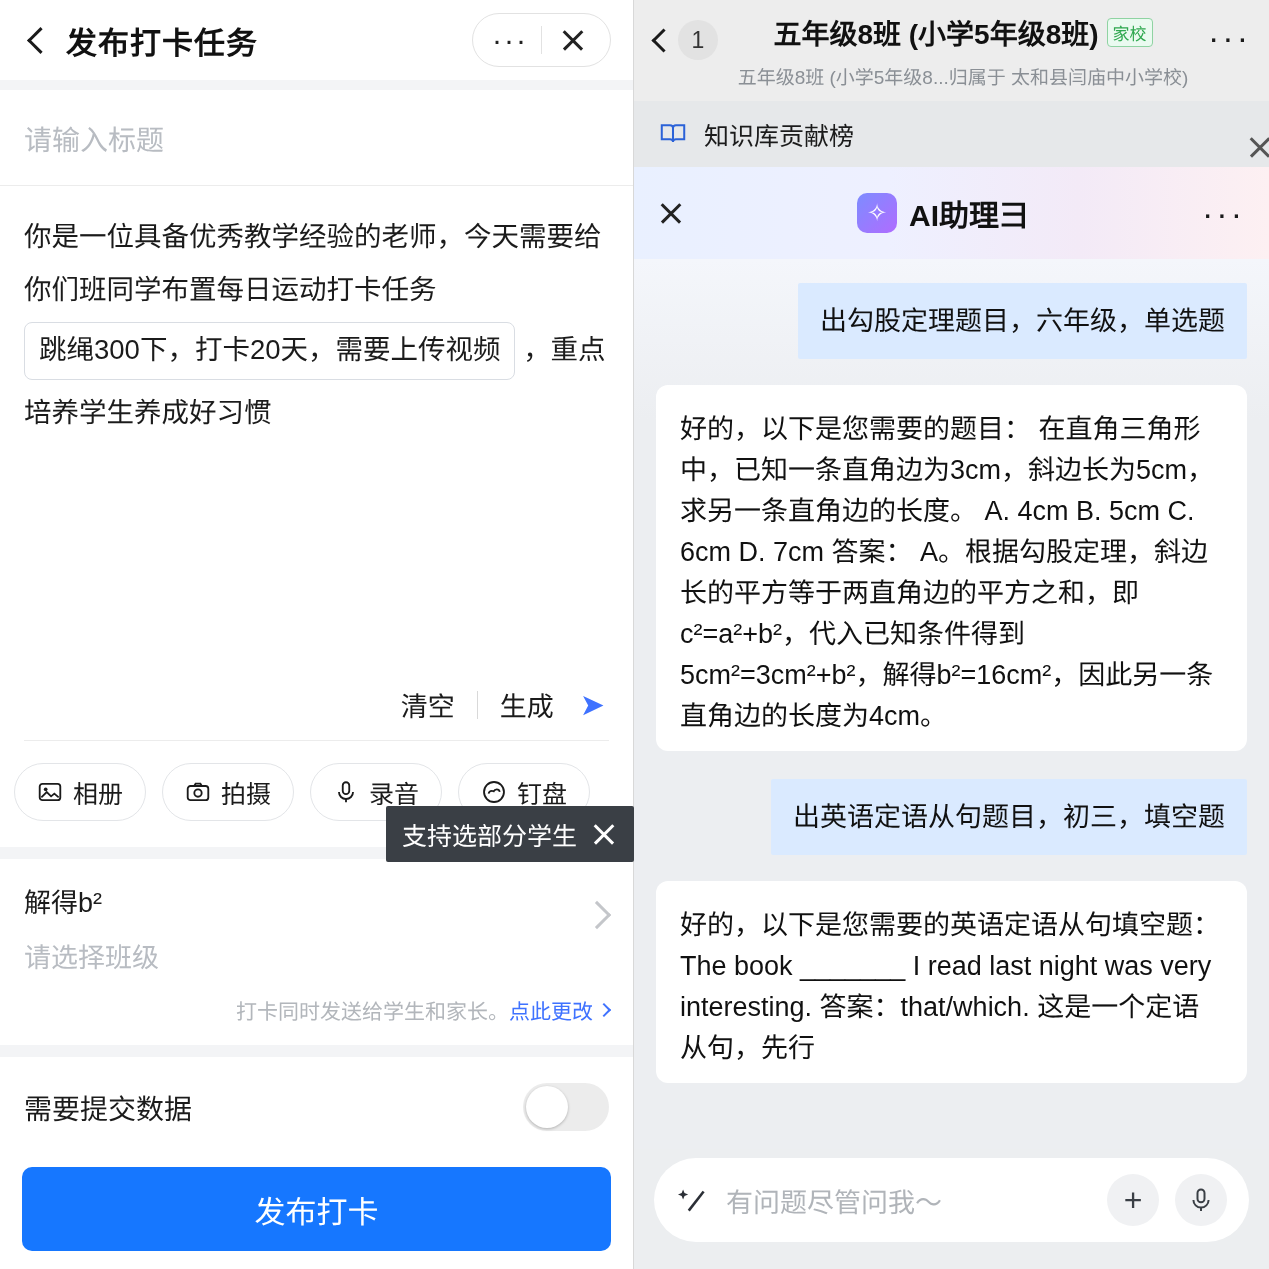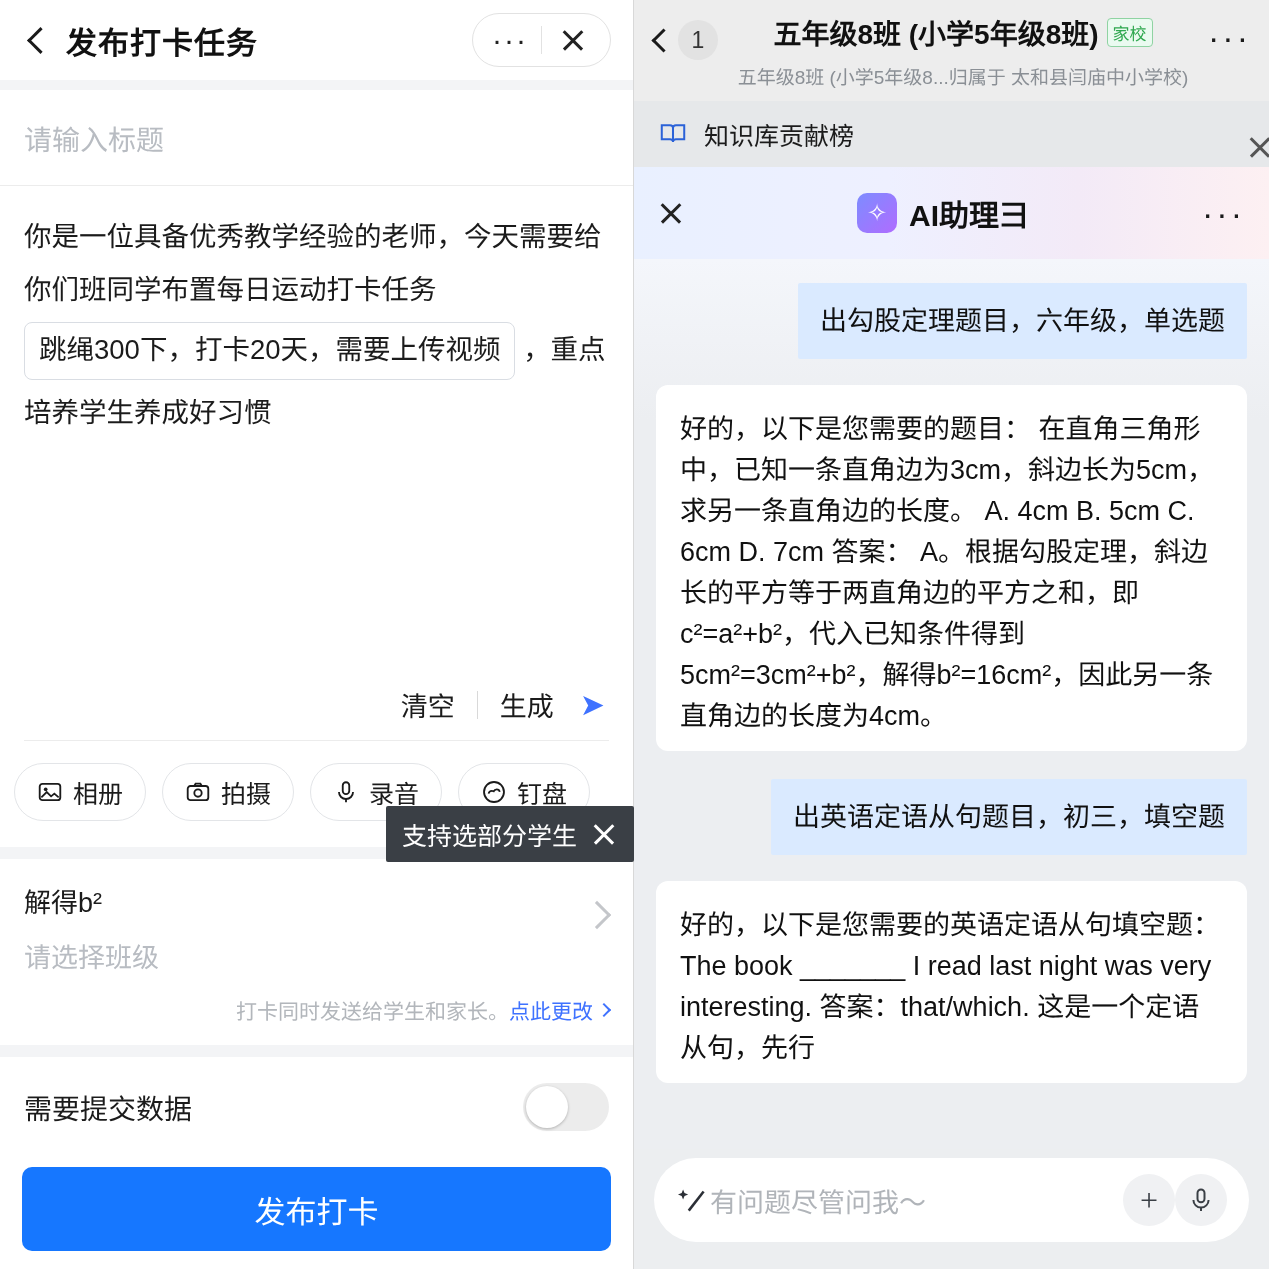--- a/index.html
+++ b/index.html
@@ -375,21 +375,21 @@
     padding: 0 20px 18px 20px;
   }
   .composer-inner {
     width: 100%;
     height: 84px;
     background: #fff;
     border-radius: 44px;
     display: flex;
     align-items: center;
     padding: 0 22px;
-    font-family: Liberation Serif, serif;
+    gap: 16px;
   }
   .composer-ph { font-size: 27px; color: #b0b4b9; flex:1; }
   .round-btn {
     width: 52px; height: 52px; border-radius: 50%;
     background: #f0f1f3;
     display:flex; align-items:center; justify-content:center;
     font-size: 32px; color:#3a3f45;
   }
 </style>
 </head>

